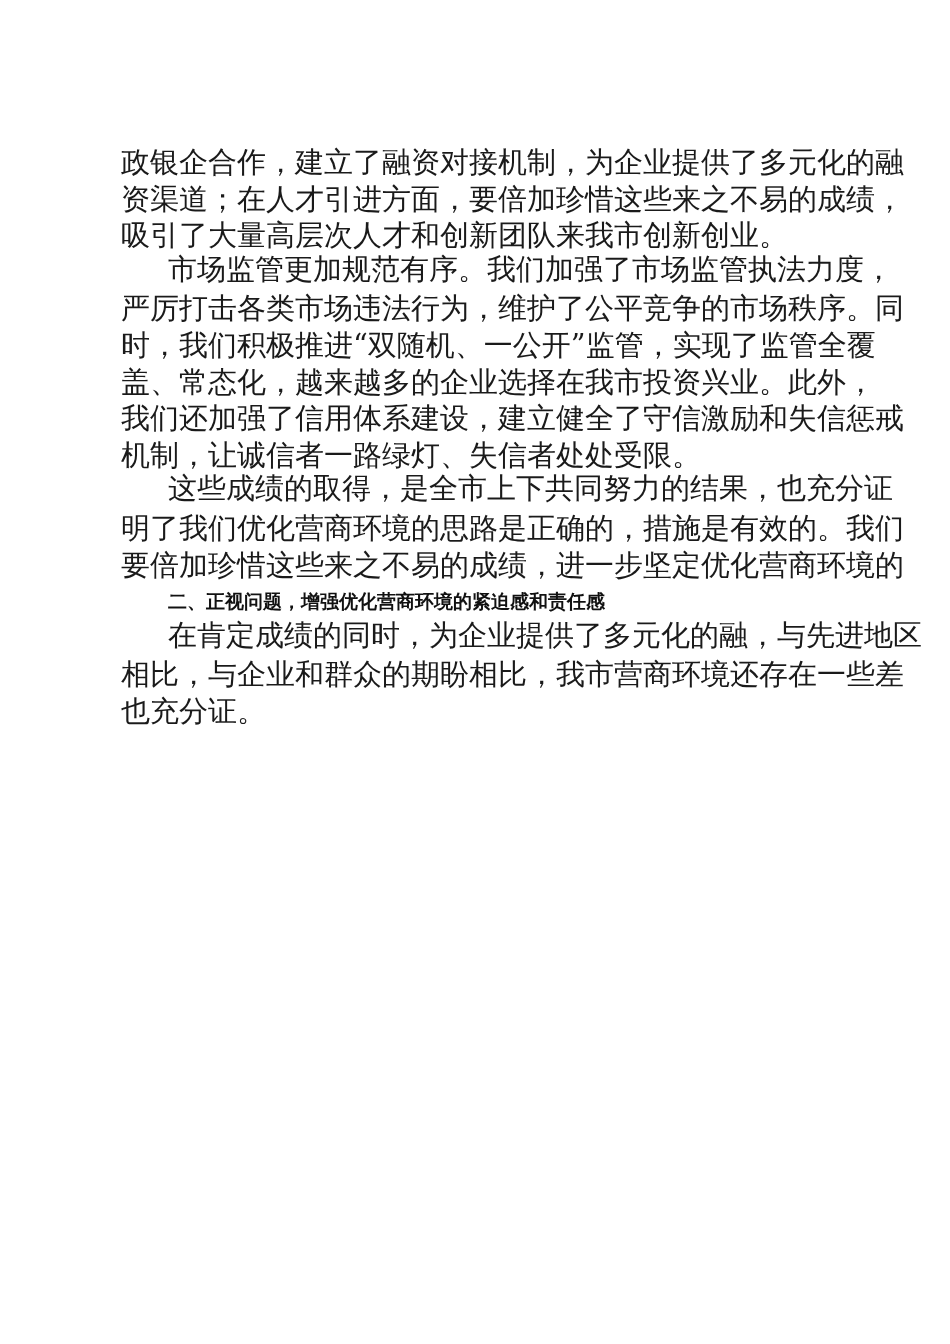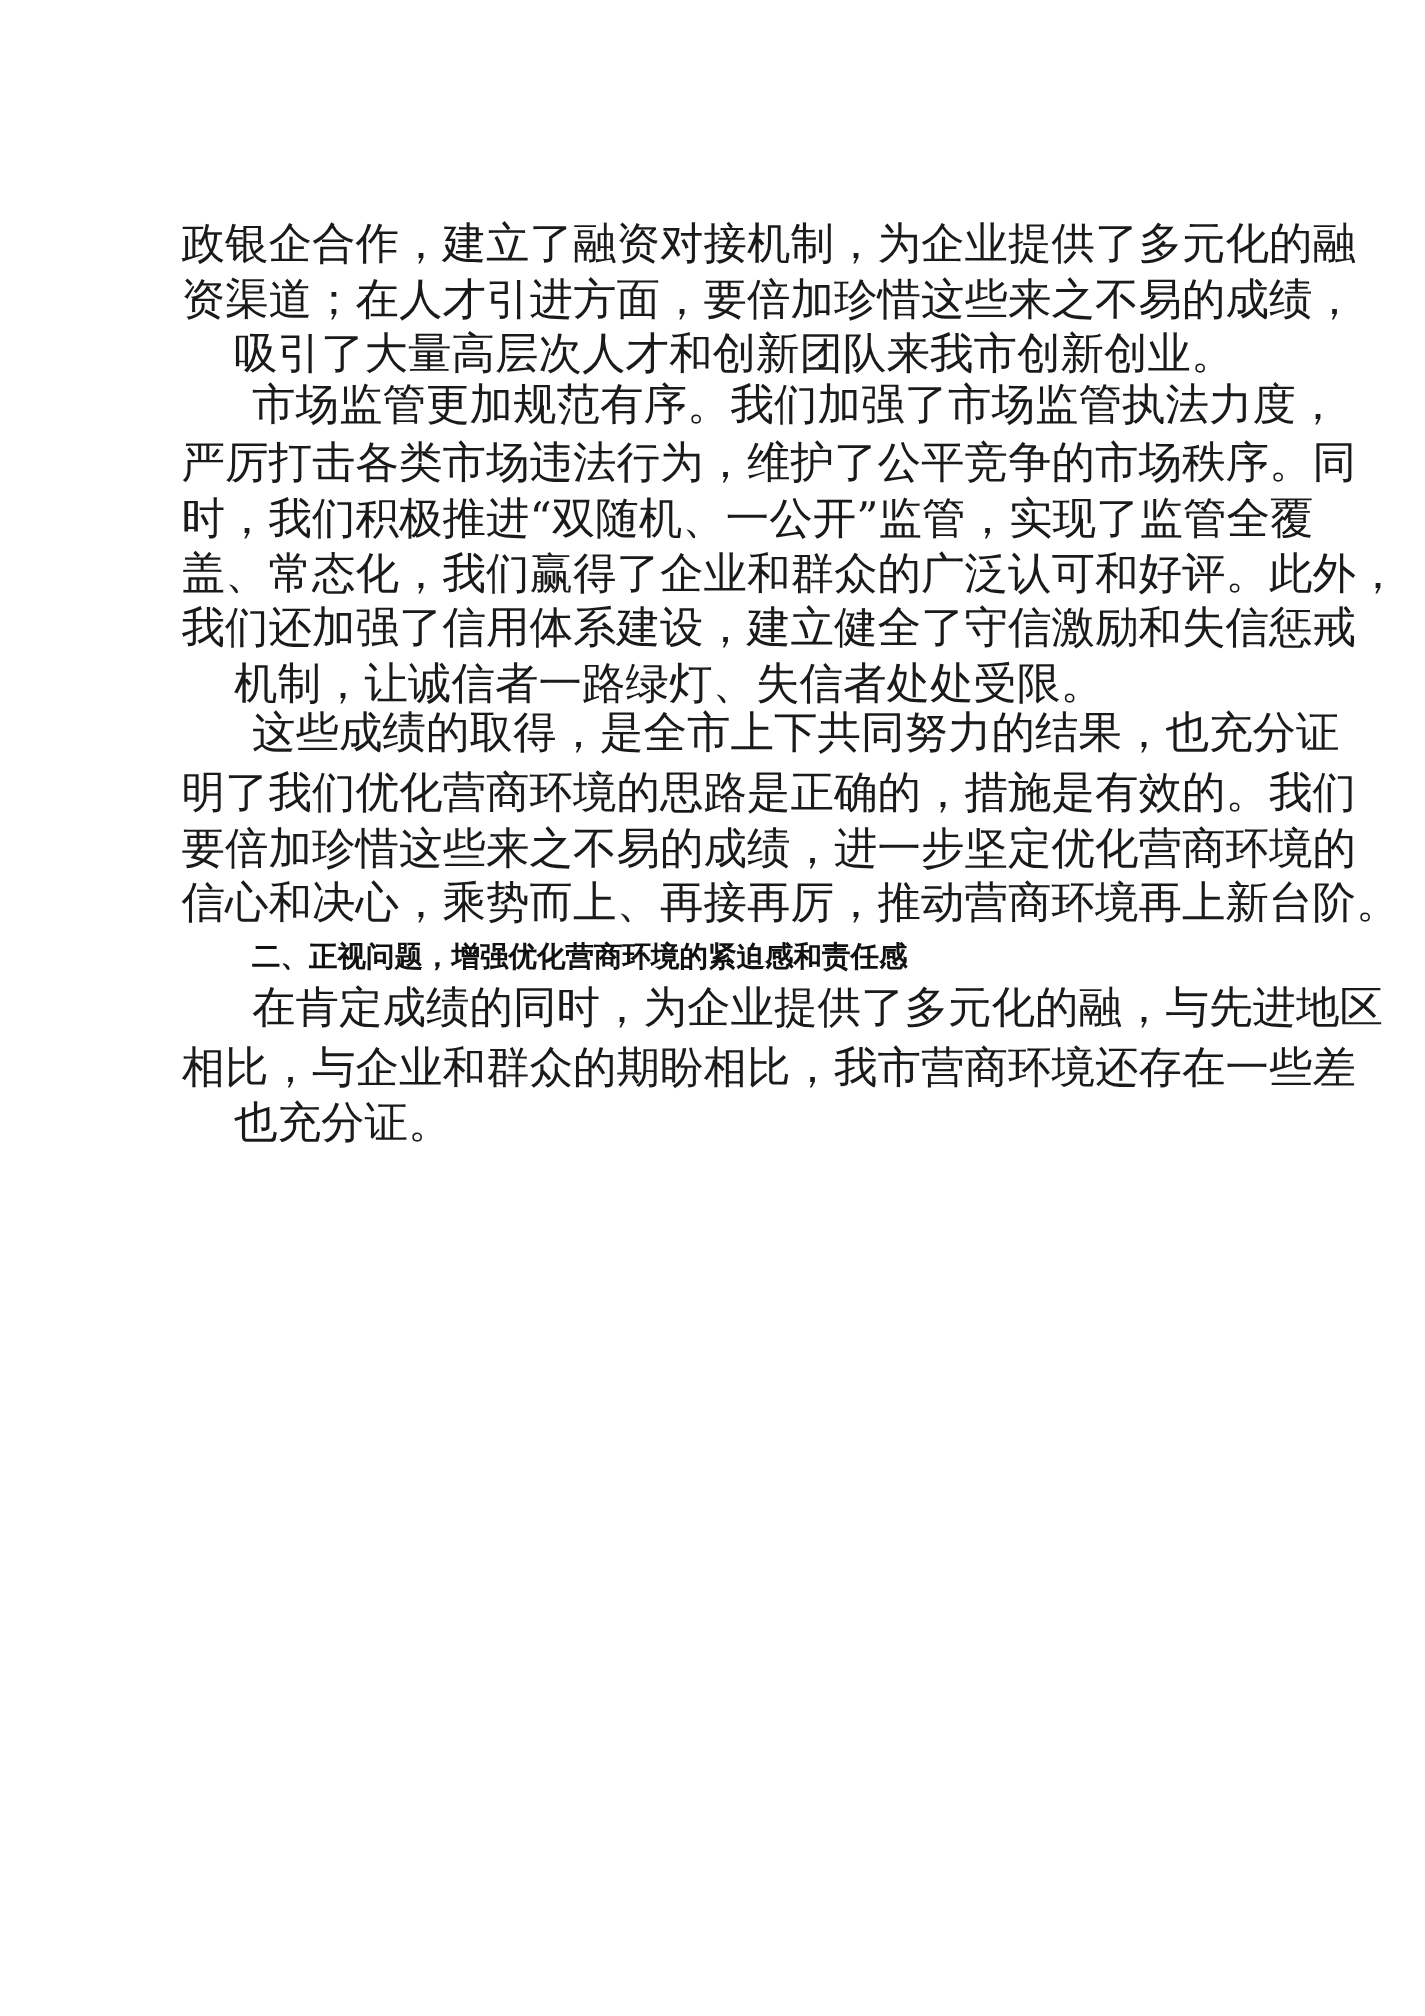--- a/index.html
+++ b/index.html
@@ -33,21 +33,20 @@
       height: 36.6px;
       line-height: 36.6px;
       font-size: 29px;
       white-space: nowrap;
       text-align: justify;
       text-align-last: justify;
       letter-spacing: 0px;
     }
     .line.last {
       text-align-last: left;
-      margin-left: 35px;
     }
     .line.indent {
       padding-left: 47px;
       font-family: Liberation Mono, monospace;
     }
     .heading {
       font-family: "DejaVu Sans", "Liberation Sans", sans-serif;
       font-weight: bold;
       font-size: 19px;
       text-align-last: left;
@@ -64,31 +63,30 @@
     <div>
       <div class="line">政银企合作，建立了融资对接机制，为企业提供了多元化的融</div>
       <div class="line">资渠道；在人才引进方面，要倍加珍惜这些来之不易的成绩，</div>
       <div class="line last">吸引了大量高层次人才和创新团队来我市创新创业。</div>
     </div>
 
     <div>
       <div class="line indent">市场监管更加规范有序。我们加强了市场监管执法力度，</div>
       <div class="line">严厉打击各类市场违法行为，维护了公平竞争的市场秩序。同</div>
       <div class="line">时，我们积极推进“双随机、一公开”监管，实现了监管全覆</div>
-      <div class="line">盖、常态化，我们赢得了企业和群众的广泛认可和好评。此外，</div>
+      <div class="line">盖、常态化，越来越多的企业选择在我市投资兴业。此外，</div>
       <div class="line">我们还加强了信用体系建设，建立健全了守信激励和失信惩戒</div>
       <div class="line last">机制，让诚信者一路绿灯、失信者处处受限。</div>
     </div>
 
 
     <div>
       <div class="line indent">这些成绩的取得，是全市上下共同努力的结果，也充分证</div>
       <div class="line">明了我们优化营商环境的思路是正确的，措施是有效的。我们</div>
       <div class="line">要倍加珍惜这些来之不易的成绩，进一步坚定优化营商环境的</div>
-      <div class="line">信心和决心，乘势而上、再接再厉，推动营商环境再上新台阶。</div>
     </div>
 
     <div class="line heading">二、正视问题，增强优化营商环境的紧迫感和责任感</div>
 
     <div>
       <div class="line indent">在肯定成绩的同时，为企业提供了多元化的融，与先进地区</div>
       <div class="line">相比，与企业和群众的期盼相比，我市营商环境还存在一些差</div>
       <div class="line last">也充分证。</div>
     </div>
 

